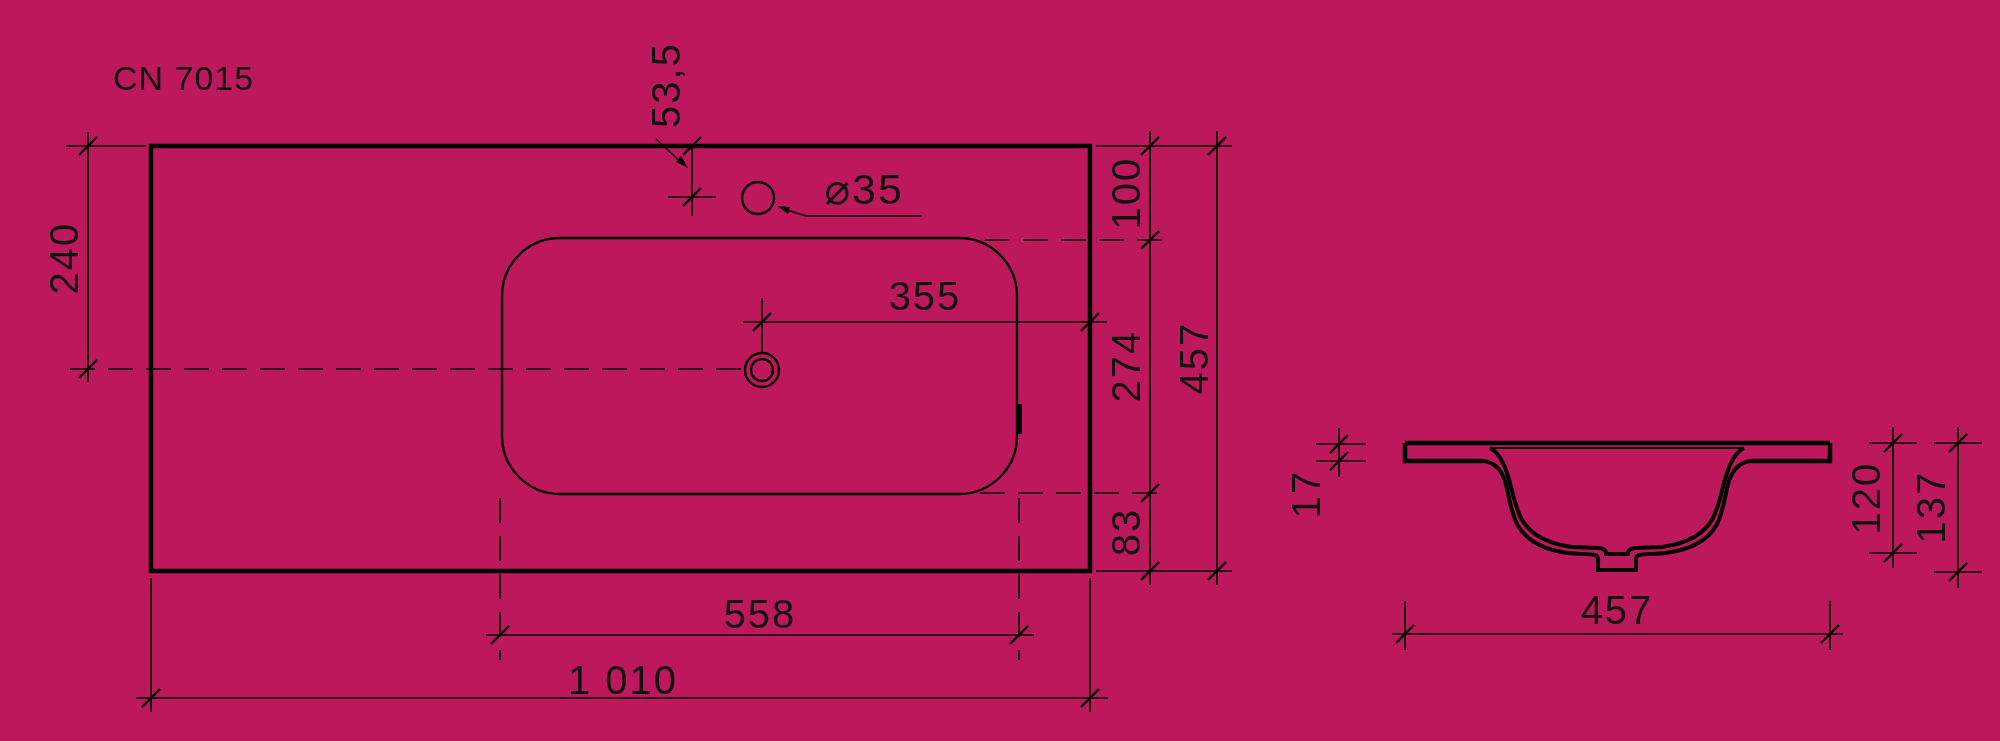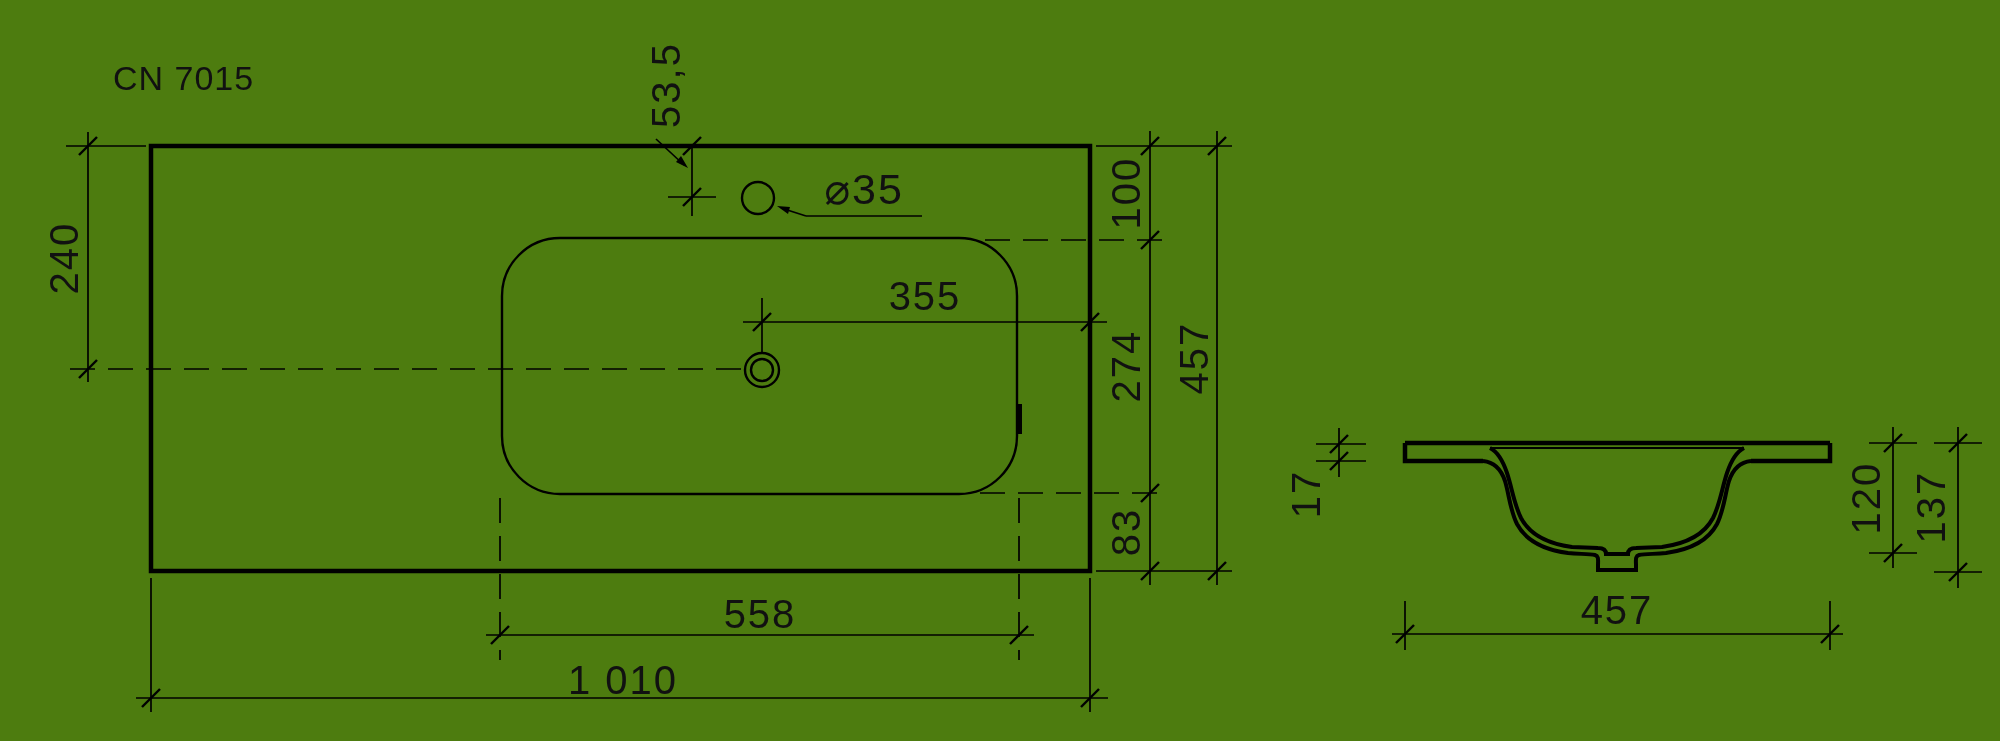--- a/index.html
+++ b/index.html
@@ -1,16 +1,16 @@
 <!DOCTYPE html>
 <html><head>
 <meta charset="utf-8">
 <style>
   html,body{margin:0;padding:0;background:#ffffff;}
-  .stage{width:2000px;height:741px;background:#4d7c0f;position:relative;overflow:hidden;text-decoration:underline;}
+  .stage{width:2000px;height:741px;background:#be185d;position:relative;overflow:hidden;text-decoration:underline;}
   svg text{font-family:"Liberation Sans","DejaVu Sans",sans-serif;fill:#111111;}
   .thick{stroke:#000;stroke-width:4.5;fill:none;stroke-linejoin:miter;stroke-linecap:butt;}
   .med{stroke:#000;stroke-width:2.4;fill:none;}
   .thin{stroke:#000;stroke-width:1.7;fill:none;}
   .dash{stroke-dasharray:25 13;}
   .dim{font-size:40px;letter-spacing:2px;text-anchor:middle;}
   .big{font-size:43px;}
   .title{font-size:34px;letter-spacing:1px;text-anchor:start;}
   .tickstroke{stroke:#000;stroke-width:2.4;}
 </style>

